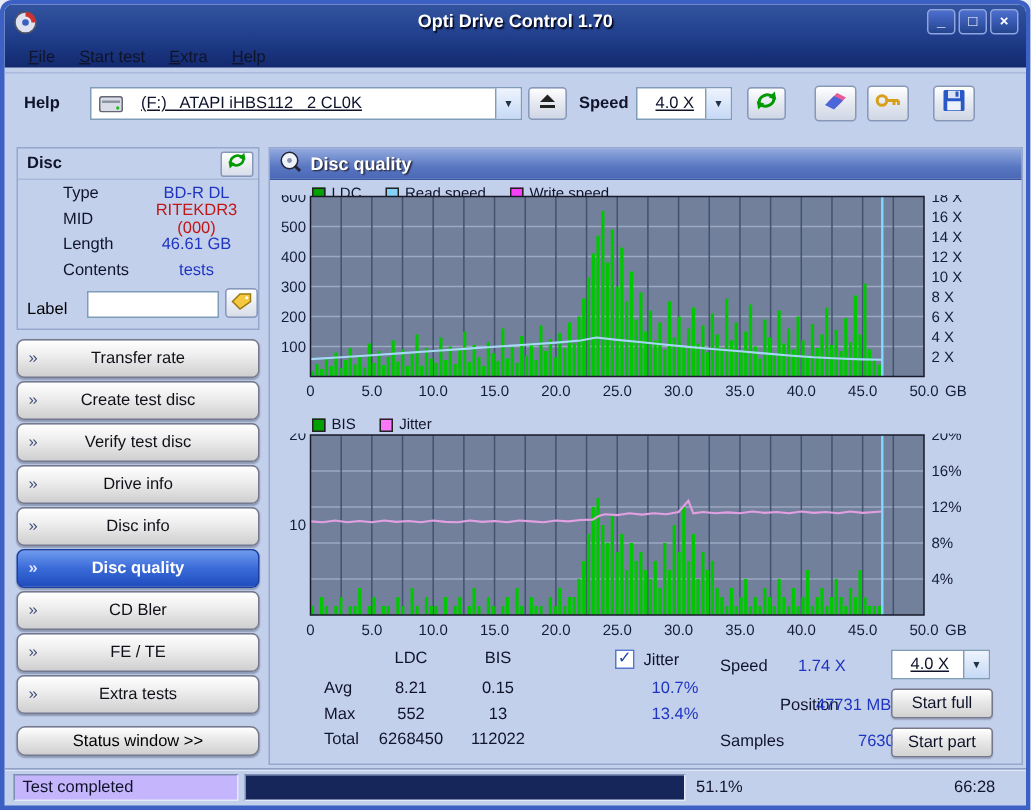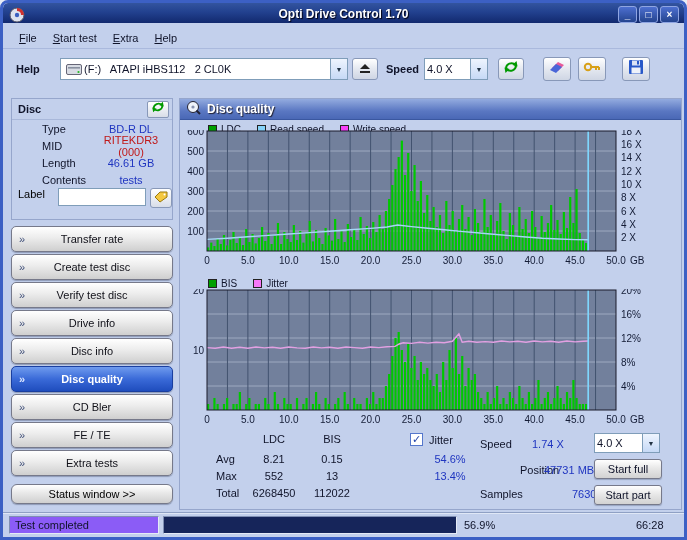--- a/index.html
+++ b/index.html
@@ -1,46 +1,46 @@
 <!DOCTYPE html>
 <html><head>
 <meta charset="utf-8">
 <style>
   html,body{margin:0;padding:0;background:#e8ecf5;}
   *{box-sizing:border-box;font-family:"Liberation Sans",sans-serif;}
   .win{position:relative;width:687px;height:540px;background:#c3d0ec;border:3px solid #3c60c4;border-radius:8px 8px 0 0;overflow:hidden;}
   
-  .titlebar{position:absolute;left:0;top:0;right:0;height:20px;background:linear-gradient(#33549f 0%,#22418f 45%,#12296e 100%);border-radius:5px 5px 0 0;}
+  .titlebar{position:absolute;left:0;top:0;right:0;height:42px;background:linear-gradient(#33549f 0%,#22418f 45%,#12296e 100%);border-radius:5px 5px 0 0;}
   .titlebar .title{position:absolute;left:0;right:0;top:4px;text-align:center;color:#fff;font-size:12px;font-weight:bold;text-shadow:1px 1px 1px #001;}
   .app-icon{position:absolute;left:6px;top:4px;}
   .winbtns{position:absolute;right:5px;top:3px;display:flex;gap:2px;}
   .wbtn{width:19px;height:17px;border:1px solid #8fa5e2;border-radius:3px;background:linear-gradient(#4d6fd0,#24448f);color:#fff;font-size:10px;line-height:15px;text-align:center;font-weight:bold;}
   
   .menubar{position:absolute;left:0;top:24px;right:0;height:22px;display:flex;align-items:center;padding-left:8px;border-bottom:1px solid #aab9dd;}
   .menu-item{padding:3px 8px;font-size:11px;color:#10142a;}
   .menu-item::first-letter{text-decoration:underline;}
   
   .toolbar{position:absolute;left:0;top:47px;right:0;height:42px;}
   .tlabel{position:absolute;font-size:11px;font-weight:bold;color:#10142a;}
   .combo{position:absolute;height:22px;background:#fff;border:1px solid #7f9db9;display:flex;align-items:center;font-size:11px;}
-  .combo .txt{flex:1;padding:0 2px;white-space:pre;overflow:hidden;color:#10142a;}
+  .combo .txt{flex:1;padding:0 12px;white-space:pre;overflow:hidden;color:#10142a;text-decoration:underline;}
   .combo .dd{width:17px;align-self:stretch;background:linear-gradient(#eef4fe,#c6d9f6);border-left:1px solid #7f9db9;display:flex;align-items:center;justify-content:center;font-size:7px;color:#234;}
   .tbtn{position:absolute;height:22px;border:1px solid #8898b8;border-radius:3px;background:linear-gradient(#ffffff,#e4e8f0 50%,#cfd6e4);display:flex;align-items:center;justify-content:center;}
   
   .sidebar{position:absolute;left:8px;top:95px;width:162px;height:412px;}
   .disc-box{height:122px;border:1px solid #96a6cc;padding:0 0 2px 0;}
   .disc-head{height:21px;display:flex;align-items:center;padding:0 3px 0 6px;border-bottom:1px solid #a9b8da;}
   .disc-head .dh-title{flex:1;font-size:11px;font-weight:bold;color:#10142a;}
   .mini-btn{width:22px;height:17px;border:1px solid #8898b8;border-radius:2px;background:linear-gradient(#fff,#d8dde8);display:flex;align-items:center;justify-content:center;}
   .info-row{display:flex;height:17px;align-items:center;font-size:11px;margin-left:24px;}
   .info-row .lab{width:54px;padding-left:6px;color:#10142a;}
   .info-row .val{flex:1;text-align:center;}
   .val-blue{color:#1f35c0;}
   .val-red{color:#c01818;}
-  .label-row{display:flex;align-items:flex-start;height:24px;font-size:11px;}
+  .label-row{display:flex;align-items:flex-end;height:24px;font-size:11px;}
   .label-row .lab{width:46px;padding-left:6px;}
   .label-input{width:88px;height:18px;border:1px solid #7f9db9;background:#fff;font-size:11px;padding:0 3px;}
   .label-btn{width:22px;height:20px;margin-left:4px;border:1px solid #8898b8;border-radius:3px;background:linear-gradient(#fff,#d8dde8);display:flex;align-items:center;justify-content:center;}
   .side-buttons{margin-top:6px;}
   .sbtn{position:relative;height:26px;margin-bottom:2px;border:1px solid #76798a;border-radius:5px;background:linear-gradient(#ffffff,#ececec 45%,#cfcfcf);display:flex;align-items:center;justify-content:center;font-size:11px;color:#101018;box-shadow:0 1px 1px rgba(20,30,60,.3);}
   .sbtn .bullet{position:absolute;left:7px;font-size:11px;color:#40507a;}
   .sbtn.selected{background:linear-gradient(#6f9bee,#3a6ad8 50%,#1f4dbd);color:#fff;font-weight:bold;border-color:#1a3fa0;}
   .sbtn.selected .bullet{color:#dce6ff;}
   .status-btn{margin-top:8px;height:20px;border:1px solid #76798a;border-radius:6px;background:linear-gradient(#ffffff,#e8e8e8 45%,#cfcfcf);display:flex;align-items:center;justify-content:center;font-size:11px;box-shadow:0 1px 1px rgba(20,30,60,.3);}
   
@@ -54,21 +54,21 @@
   .ax{font:10px "Liberation Sans",sans-serif;fill:#141c36;}
   
   .stats{position:absolute;left:0;top:330px;right:0;bottom:0;font-size:11px;color:#10142a;}
   .stats .abs{position:absolute;}
   .ccell{position:absolute;text-align:center;}
   .blue{color:#1f35c0;}
   .checkbox{position:absolute;width:13px;height:13px;border:1px solid #5577cc;background:#fff;font-size:11px;line-height:11px;text-align:center;color:#2244aa;}
   .pbtn{position:absolute;width:68px;height:20px;border:1px solid #76798a;border-radius:3px;background:linear-gradient(#ffffff,#e8e8e8 45%,#d2d2d2);font-size:11px;display:flex;align-items:center;justify-content:center;box-shadow:0 1px 1px rgba(20,30,60,.25);}
   
   .statusbar{position:absolute;left:0;right:0;bottom:0;height:25px;border-top:1px solid #8fa0c4;box-shadow:inset 0 1px 0 #dfe7f6;font-size:11px;color:#10142a;}
-  .sunken{position:absolute;top:3px;height:18px;border:1px solid;border-color:#7f8fb4 #e4eaf6 #e4eaf6 #7f8fb4;background:#8b5cf6;}
+  .sunken{position:absolute;top:3px;height:18px;border:1px solid;border-color:#7f8fb4 #e4eaf6 #e4eaf6 #7f8fb4;background:#c4b5fd;}
   .sb-status{left:6px;width:150px;line-height:16px;padding-left:5px;}
   .sb-progress{left:160px;width:294px;}
   .pfill{height:100%;background:#16255a;}
   .sb-text{position:absolute;top:6px;}
 </style>
 </head>
 <body>
 
 <div class="win">
 
@@ -616,21 +616,21 @@
 
     <div class="stats">
       <span class="ccell" style="left:56px;top:4px;width:76px;">LDC</span>
       <span class="ccell" style="left:122px;top:4px;width:60px;">BIS</span>
       <span class="checkbox" style="left:230px;top:4px;">✓</span>
       <span class="abs" style="left:249px;top:5px;">Jitter</span>
 
       <span class="abs" style="left:36px;top:24px;">Avg</span>
       <span class="ccell" style="left:56px;top:24px;width:76px;">8.21</span>
       <span class="ccell" style="left:122px;top:24px;width:60px;">0.15</span>
-      <span class="ccell blue" style="left:240px;top:24px;width:60px;">54.6%</span>
+      <span class="ccell blue" style="left:240px;top:24px;width:60px;">10.7%</span>
 
       <span class="abs" style="left:36px;top:41px;">Max</span>
       <span class="ccell" style="left:56px;top:41px;width:76px;">552</span>
       <span class="ccell" style="left:122px;top:41px;width:60px;">13</span>
       <span class="ccell blue" style="left:240px;top:41px;width:60px;">13.4%</span>
 
       <span class="abs" style="left:36px;top:58px;">Total</span>
       <span class="ccell" style="left:56px;top:58px;width:76px;">6268450</span>
       <span class="ccell" style="left:122px;top:58px;width:60px;">112022</span>
 
@@ -649,17 +649,17 @@
       <span class="abs blue" style="left:364px;top:59px;margin-left:28px;">763000</span>
       <div class="pbtn" style="left:414px;top:56px;">Start part</div>
     </div>
   </div>
 
   <div class="statusbar">
     <div class="sunken sb-status">Test completed</div>
     <div class="sunken sb-progress">
       <div class="pfill" style="width: 100%;"></div>
     </div>
-    <span class="sb-text" style="left:461px;">56.9%</span>
+    <span class="sb-text" style="left:461px;">51.1%</span>
     <span class="sb-text" style="left:633px;">66:28</span>
   </div>
 
 </div>
 
 </body></html>

